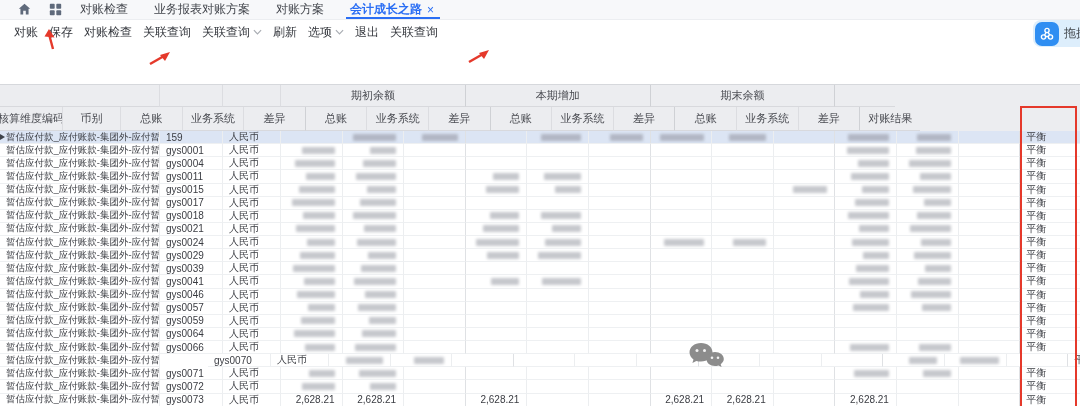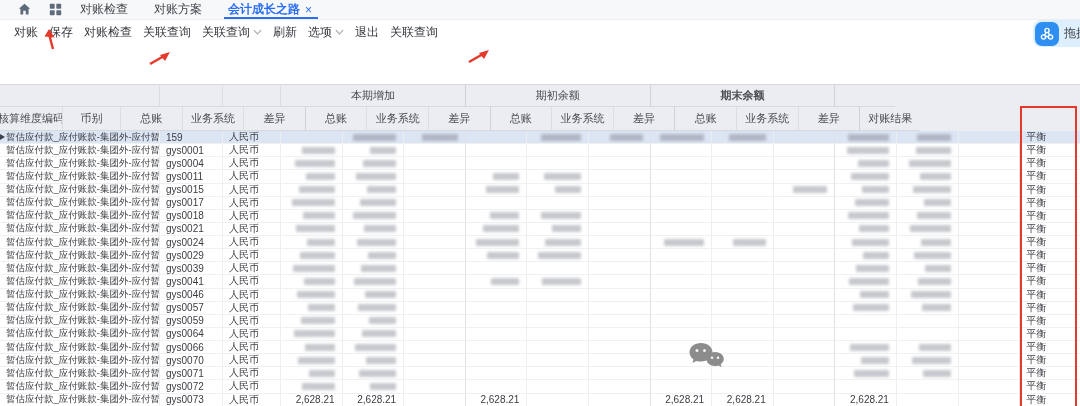--- a/index.html
+++ b/index.html
@@ -85,20 +85,23 @@
     <rect x="1" y="1" width="6" height="6" rx="1" fill="#5f6a7b"></rect>
     <rect x="9" y="1" width="6" height="6" rx="1" fill="#5f6a7b"></rect>
     <rect x="1" y="9" width="6" height="6" rx="1" fill="#5f6a7b"></rect>
     <rect x="9" y="9" width="6" height="6" rx="1" fill="#5f6a7b"></rect>
   </svg>
   <div class="tabs" id="tabs">
       <div class="tab">
         <span>对账检查</span>
       </div>
       <div class="tab">
+        <span>业务报表对账方案</span>
+      </div>
+      <div class="tab">
         <span>对账方案</span>
       </div>
       <div class="tab active">
         <span>会计成长之路</span>
         <span class="close">×</span>
         <span class="underline"></span>
       </div>
     </div>
 </div>
 
@@ -201,23 +204,23 @@
         <span>仅显示有数据的对账结果</span>
       </label>
     </div>
 </div>
 
 <div class="grid" id="grid">
     <div class="hrow" style="height: 22px;">
       <div class="hcell" style="width: 160px;"></div>
       <div class="hcell" style="width: 63px;"></div>
       <div class="hcell" style="width: 58px;"></div>
+      <div class="hcell" style="width: 184.8px; border-right-color: rgb(207, 209, 213);">期初余额</div>
       <div class="hcell" style="width: 184.8px; border-right-color: rgb(207, 209, 213);">本期增加</div>
-      <div class="hcell" style="width: 184.8px; border-right-color: rgb(207, 209, 213);">期初余额</div>
-      <div class="hcell" style="width: 184.8px; border-right-color: rgb(207, 209, 213); font-weight: bold;">期末余额</div>
+      <div class="hcell" style="width: 184.8px; border-right-color: rgb(207, 209, 213);">期末余额</div>
       <div class="hcell" style="width: 60px; border-right: none;"></div>
     </div>
     <div class="hrow" style="height: 24px;">
       <div class="hcell" style="width: 63px;">核算维度编码</div>
       <div class="hcell" style="width: 58px;">币别</div>
       <div class="hcell" style="width: 61.6px;">总账</div>
       <div class="hcell" style="width: 61.6px;">业务系统</div>
       <div class="hcell" style="width: 61.6px; border-right-color: rgb(207, 209, 213);">差异</div>
       <div class="hcell" style="width: 61.6px;">总账</div>
       <div class="hcell" style="width: 61.6px;">业务系统</div>
@@ -701,21 +704,21 @@
         <span class="blur" style="width: 39px;"></span>
       </div>
       <div class="dcell val" style="width: 61.6px;">
         <span class="blur" style="width: 32px;"></span>
       </div>
       <div class="dcell val" style="width: 61.6px; border-right-color: rgb(223, 225, 228);"></div>
       <div class="dcell res" style="width: 60px; border-right: none;">平衡</div>
     </div>
     <div class="drow" style="height: 13.14px;">
       <div class="dcell name" style="width: 160px;">暂估应付款_应付账款-集团外-应付暂估-货款</div>
-      <div class="dcell code" style="width: 63px;">gys0070</div>
+      <div class="dcell code" style="width: 63px; margin-left: 48px;">gys0070</div>
       <div class="dcell cur" style="width: 58px;">人民币</div>
       <div class="dcell val" style="width: 61.6px;">
         <span class="blur" style="width: 37px;"></span>
       </div>
       <div class="dcell val" style="width: 61.6px;">
         <span class="blur" style="width: 30px;"></span>
       </div>
       <div class="dcell val" style="width: 61.6px; border-right-color: rgb(223, 225, 228);"></div>
       <div class="dcell val" style="width: 61.6px;"></div>
       <div class="dcell val" style="width: 61.6px;"></div>

